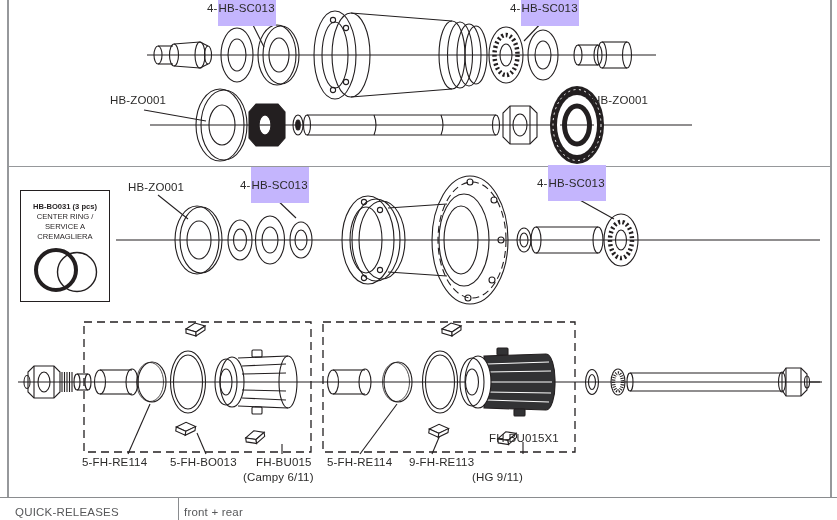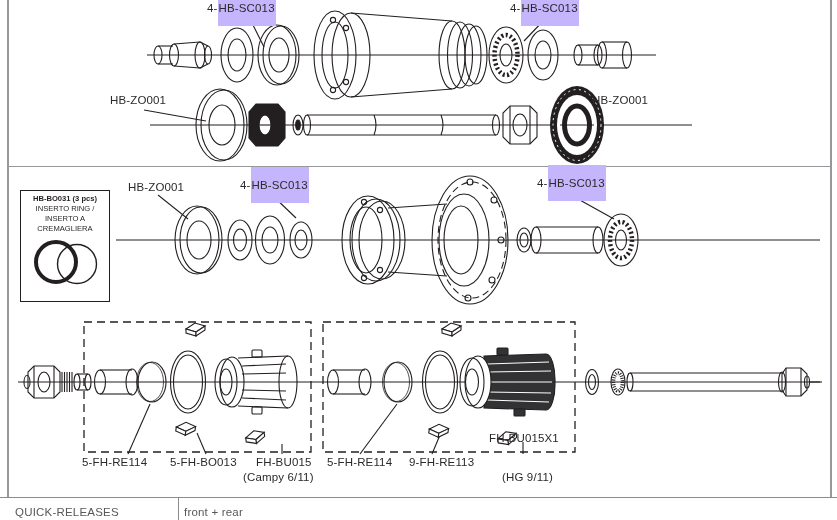--- a/index.html
+++ b/index.html
@@ -5,21 +5,21 @@
   * { margin:0; padding:0; box-sizing:border-box; }
   html,body { background:#ffffff; }
   body { font-family:"Liberation Sans", sans-serif; }
   .page { position:relative; width:837px; height:520px; background:#ffffff; overflow:hidden; color:#2b2a29; }
   .frame-v { position:absolute; top:0; width:1.5px; height:520px; background:#96989b; }
   .divider { position:absolute; top:166px; left:7px; width:824px; height:1px; background:#96989b; }
   svg.layer { position:absolute; left:0; }
   .lbl { position:absolute; font-size:11.5px; letter-spacing:.15px; white-space:nowrap; color:#2b2a29; }
   .hl { background:#c4b5fd; padding:12px 1px; }
   .svcbox { position:absolute; left:20px; top:190px; width:90px; height:112px; border:1.5px solid #231f20;
-            text-align:center; font-size:7.6px; line-height:1.32; padding-top:3px; color:#231f20; background:#fff; }
+            text-align:center; font-size:7.6px; line-height:1.32; padding-top:11px; color:#231f20; background:#fff; }
   .svcbox .b { font-weight:bold; }
   .svcbox svg { display:block; margin:1px auto 0 auto; }
   .footer { position:absolute; left:0; top:497px; width:837px; height:29px; border-top:1px solid #8a8c8f;
             display:flex; font-size:11.5px; letter-spacing:.2px; color:#57585a; background:#fff; }
   .footer .cell { display:flex; align-items:center; }
   .footer .c1 { width:178px; padding-left:15px; }
   .footer .c2 { width:157px; padding-left:7px; border-left:1px solid #8a8c8f; }
   .footer .c3 { flex:1; padding-left:5px; border-left:1px solid #8a8c8f; }
 </style>
 </head>
@@ -204,22 +204,22 @@
       </g>
     </g>
   </svg>
 
   <div class="lbl" style="left:128px;top:181px">HB-ZO001</div>
   <div class="lbl" style="left:240px;top:179px"><span>4-</span><span class="hl">HB-SC013</span></div>
   <div class="lbl" style="left:537px;top:177px"><span>4-</span><span class="hl">HB-SC013</span></div>
 
   <div class="svcbox">
     <div class="b">HB-BO031 (3 pcs)</div>
-    <div>INSERTO RING /</div>
-    <div>INSERTO A</div>
+    <div>CENTER RING /</div>
+    <div>SERVICE A</div>
     <div>CREMAGLIERA</div>
     <svg width="86" height="54">
       <g stroke="#231f20" fill="none">
         <circle cx="34" cy="27" r="20" stroke-width="4"></circle>
         <circle cx="55" cy="29" r="19.5" stroke-width="1.4"></circle>
       </g>
     </svg>
   </div>
 
   <svg class="layer" style="top:320px" width="837" height="177">
@@ -345,21 +345,21 @@
     </g>
   </svg>
 
   <div class="lbl" style="left:82px;top:456px">5-FH-RE114</div>
   <div class="lbl" style="left:170px;top:456px">5-FH-BO013</div>
   <div class="lbl" style="left:256px;top:456px">FH-BU015</div>
   <div class="lbl" style="left:243px;top:471px">(Campy 6/11)</div>
   <div class="lbl" style="left:327px;top:456px">5-FH-RE114</div>
   <div class="lbl" style="left:409px;top:456px">9-FH-RE113</div>
   <div class="lbl" style="left:489px;top:432px">FH-BU015X1</div>
-  <div class="lbl" style="left:502px;top:471px">(HG 9/11)</div>
+  <div class="lbl" style="left:472px;top:471px">(HG 9/11)</div>
 
   <div class="footer">
     <div class="cell c1">
         <span>QUICK-RELEASES</span>
       </div>
     <div class="cell c3">
         <span>front + rear</span>
       </div>
   </div>
 

